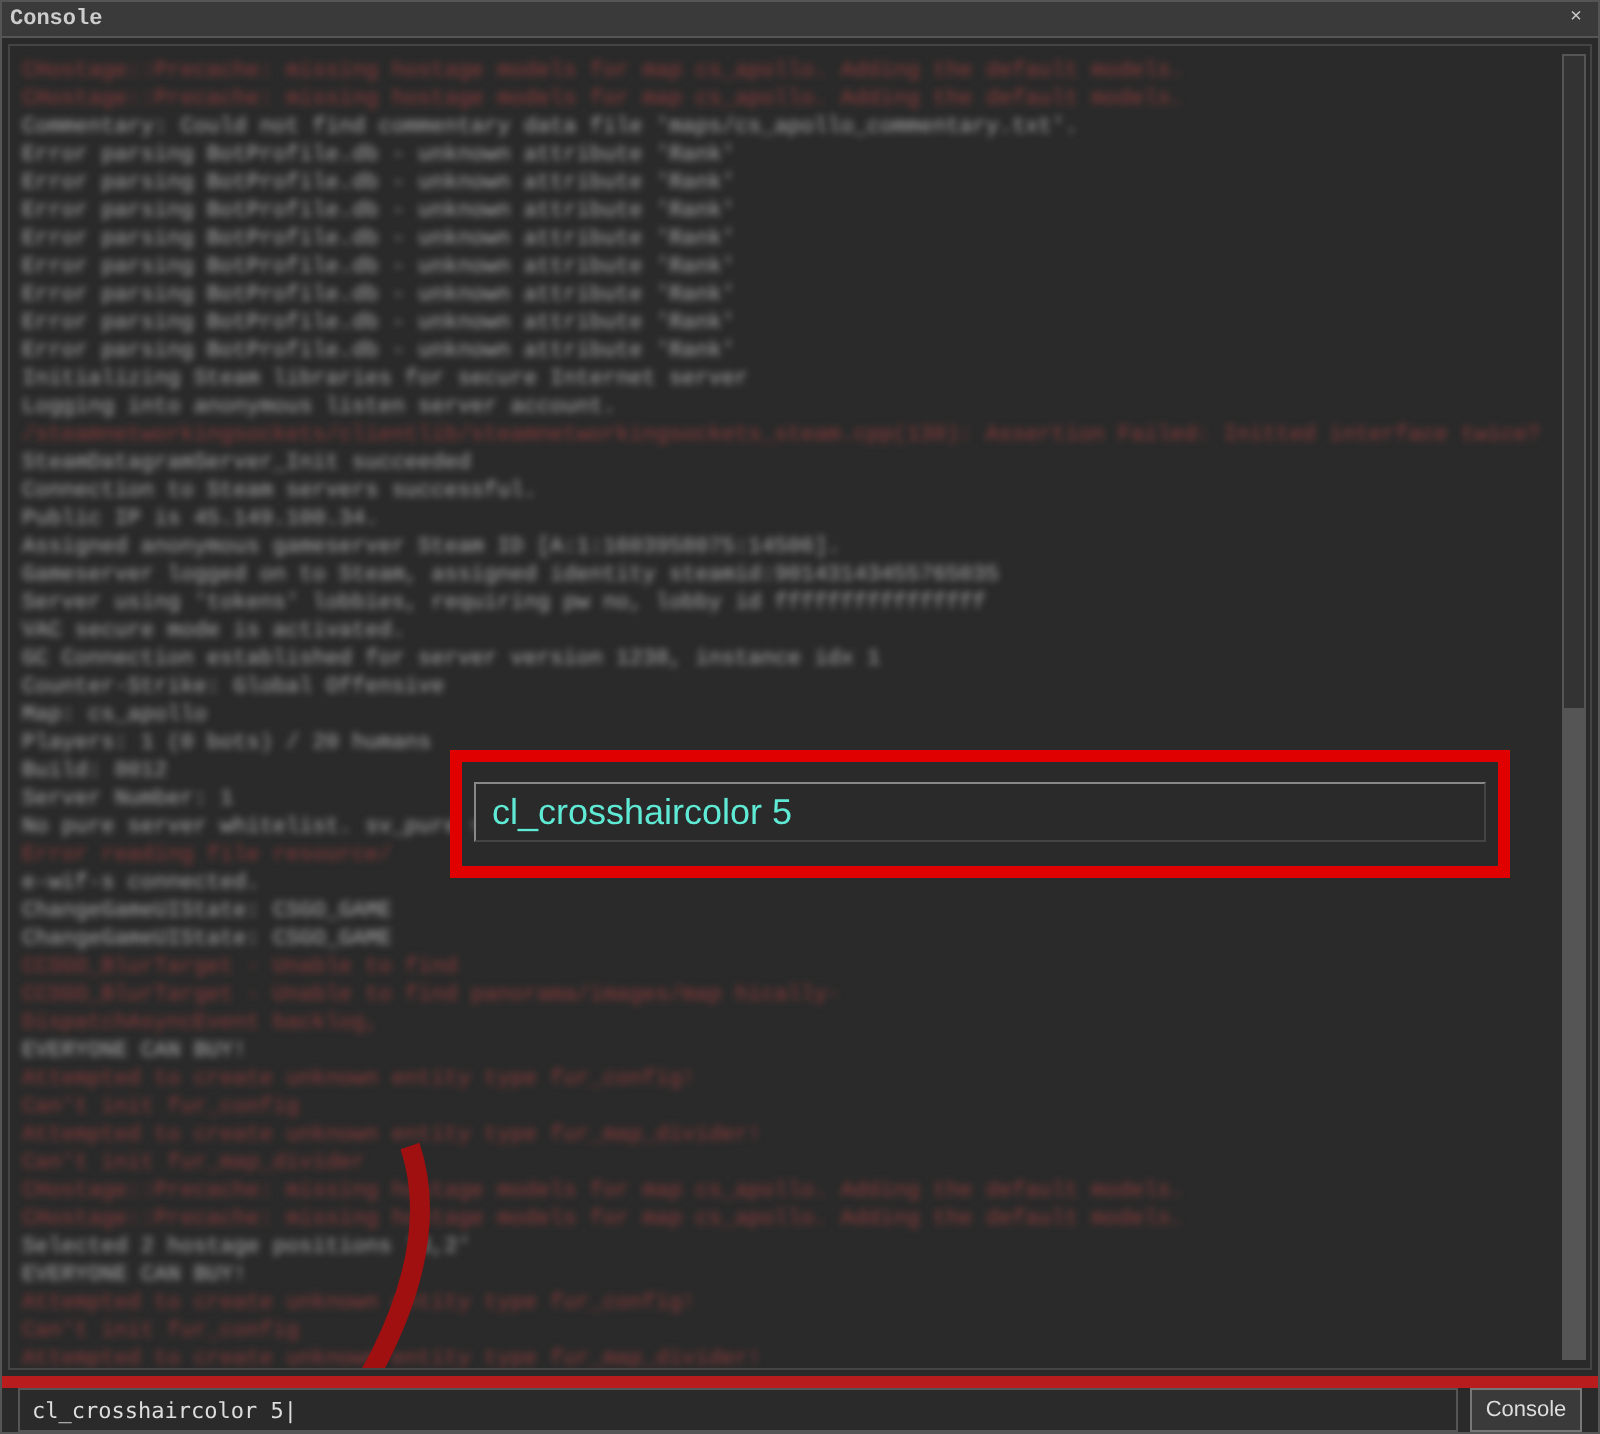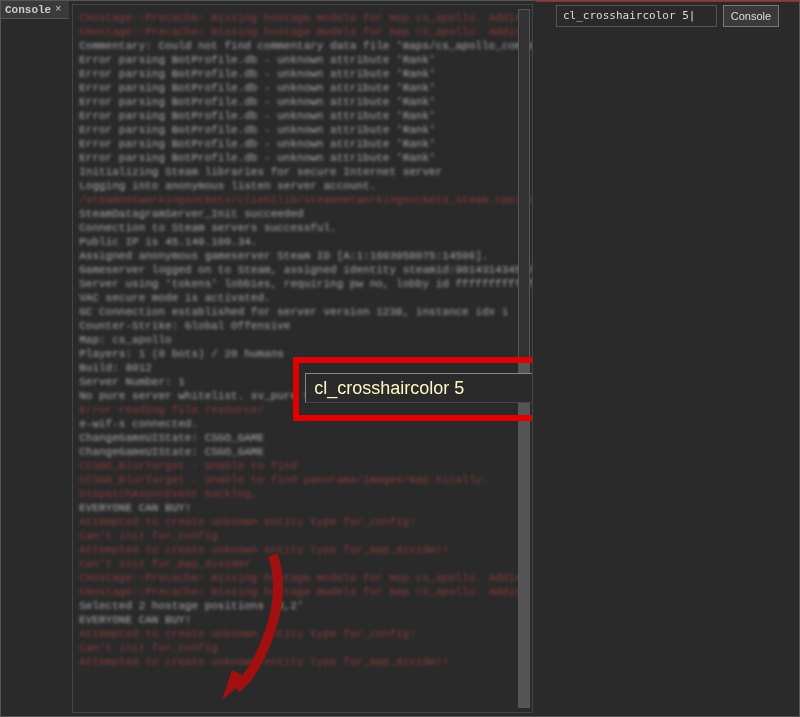--- a/index.html
+++ b/index.html
@@ -14,21 +14,21 @@
       font-family: "Consolas", "Courier New", monospace;
       font-size: 11px;
       overflow: hidden;
     }
     .console-window {
       width: 100%;
       height: 100%;
       background: #2a2a2a;
       border: 1px solid #555;
       display: flex;
-      flex-direction: row;
+      flex-direction: column;
     }
     .title-bar {
       height: 18px;
       background: #3a3a3a;
       border-bottom: 1px solid #555;
       display: flex;
       align-items: center;
       justify-content: space-between;
       padding: 0 4px;
     }
@@ -94,43 +94,43 @@
       position: absolute;
       left: 232px;
       top: 368px;
       width: 506px;
       height: 30px;
       background: #2a2a2a;
       border-top: 1px solid #888;
       border-left: 1px solid #888;
       border-right: 1px solid #444;
       border-bottom: 1px solid #444;
-      color: #fef9c3;
+      color: #5eead4;
       font-family: Arial, sans-serif;
       font-size: 18px;
       padding: 4px 8px;
       z-index: 11;
       outline: none;
     }
     .arrow-svg {
       position: absolute;
       left: 145px;
       top: 545px;
       width: 80px;
       height: 150px;
       z-index: 12;
     }
     .bottom-bar {
       height: 28px;
       display: flex;
       align-items: center;
-      padding: 2px 20px;
+      padding: 2px 8px;
       gap: 6px;
       background: #2a2a2a;
-      border-top: 1px solid #b91c1c;
+      border-top: 6px solid #b91c1c;
     }
     .bottom-input {
       flex: 1;
       height: 22px;
       background: #2a2a2a;
       border: 1px solid #555;
       color: #ddd;
       font-family: "Consolas", monospace;
       font-size: 11px;
       padding: 2px 6px;

